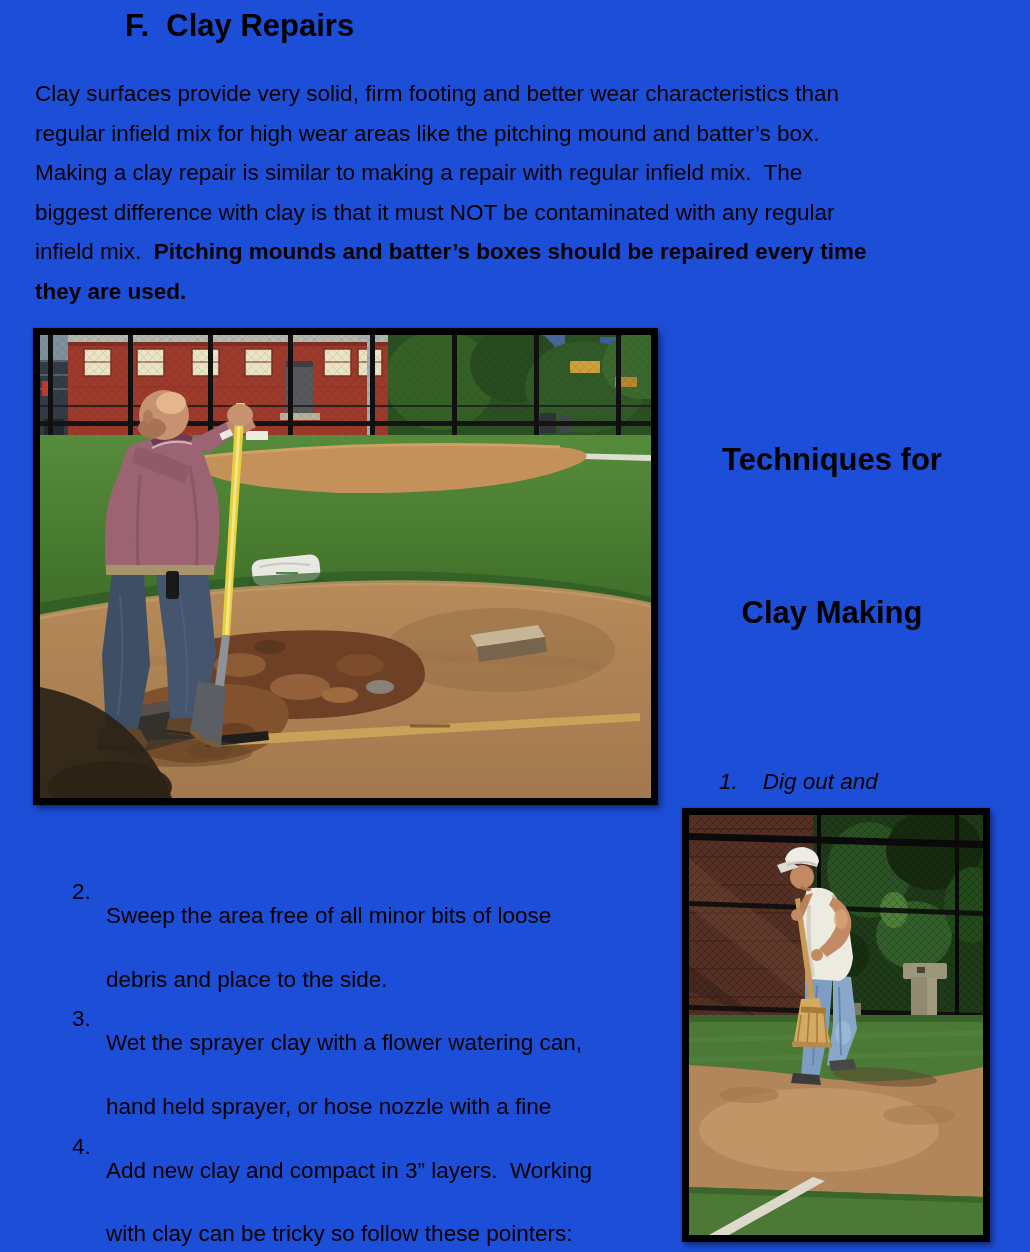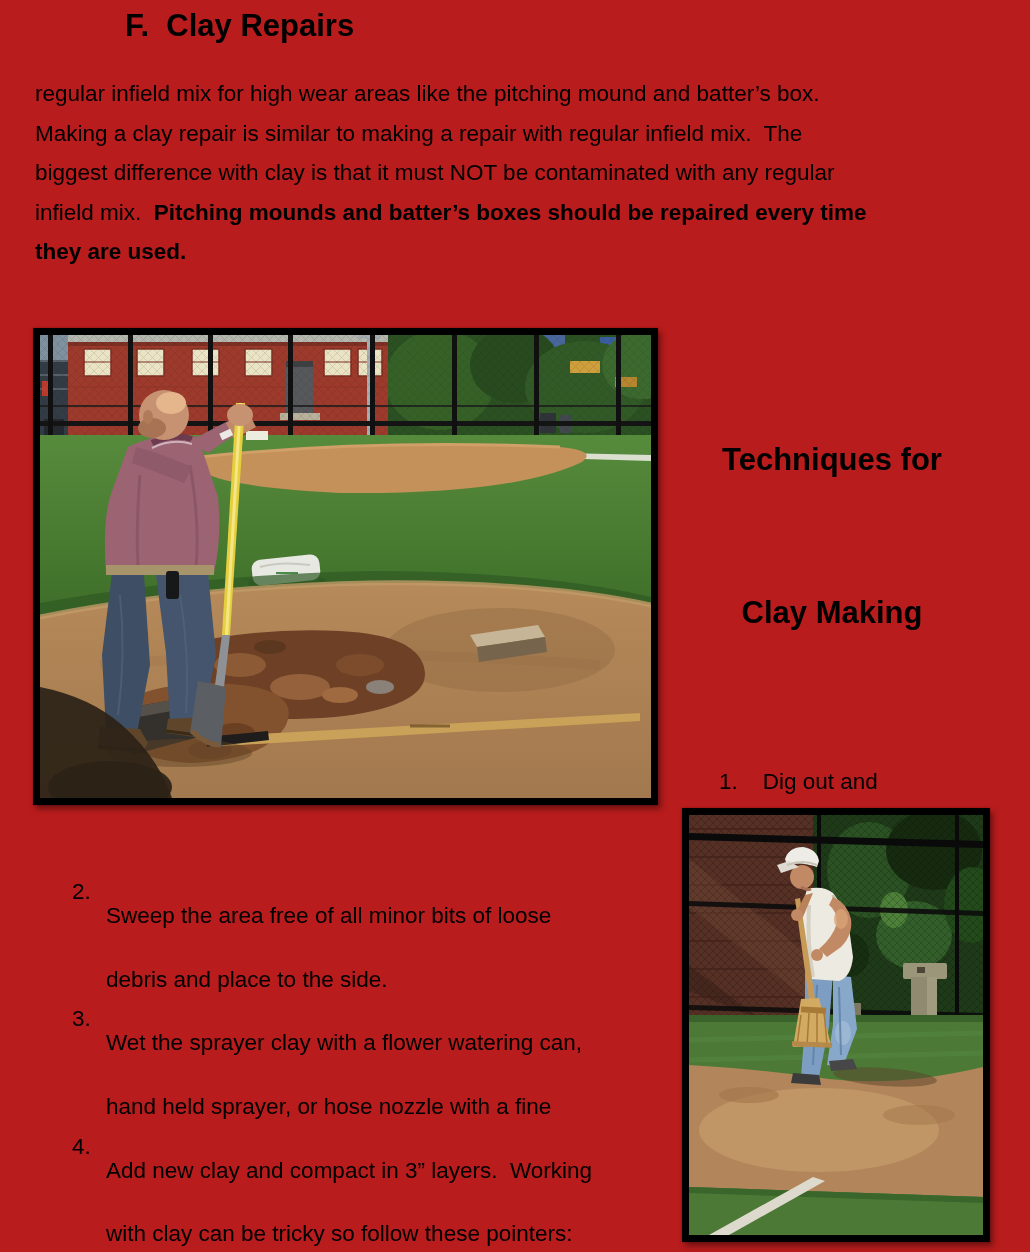--- a/index.html
+++ b/index.html
@@ -1,50 +1,51 @@
 <!DOCTYPE html>
 <html><head>
 <meta charset="utf-8">
 <style>
   * { margin:0; padding:0; box-sizing:border-box; }
   html,body { background:#ffffff; }
   body { font-family:"Liberation Sans", sans-serif; color:#000; }
-  .page { position:relative; width:1030px; height:1252px; background:#b91c1c; overflow:hidden; }
+  .page { position:relative; width:1030px; height:1252px; background:#1d4ed8; overflow:hidden; }
 
   .title { position:absolute; left:125px; top:8px; font-size:31px; font-weight:700; white-space:pre; }
 
   .intro { position:absolute; left:35px; top:74px; width:965px; font-size:22.5px; }
   .tline { white-space:pre; line-height:39.6px; height:39.6px; }
   .b { font-weight:700; }
 
   .photo { position:absolute; border:7px solid #000; background:#6b6b6b;
            box-shadow:3px 4px 6px rgba(0,0,0,.40), 0 0 2px rgba(0,0,0,.25); }
   .photo svg { display:block; width:100%; height:100%; }
   .photo1 { left:33px;  top:328px; width:625px; height:477px; }
   .photo2 { left:682px; top:808px; width:308px; height:434px; }
 
   .rightcol { position:absolute; left:686px; top:332px; width:292px; }
   .rc-heading { font-size:31px; font-weight:700; text-align:center; line-height:51px; white-space:pre; }
   .item1 { margin-top:22px; font-size:22.5px; }
-  .item1 .tline { line-height:39.9px; height:39.9px; }
+  .item1 .tline { line-height:39.9px; height:39.9px;font-style:italic; }
   .item1 .first { padding-left:33px; }
 
   .steps { position:absolute; left:72px; top:872px; width:605px; font-size:22.5px; }
   .step { display:flex; }
   .step .num { width:34px; line-height:39.7px; white-space:pre; }
   .step .body .tline { line-height:39.7px; height:39.7px;margin-top:24px; }
 </style>
 </head>
 <body>
 
 <div class="page">
 
   <div class="title">F.  Clay Repairs</div>
 
   <div class="intro" id="intro">
+      <div class="tline"><span>Clay surfaces provide very solid, firm footing and better wear characteristics than</span></div>
       <div class="tline"><span>regular infield mix for high wear areas like the pitching mound and batter’s box.</span></div>
       <div class="tline"><span>Making a clay repair is similar to making a repair with regular infield mix.  The</span></div>
       <div class="tline"><span>biggest difference with clay is that it must NOT be contaminated with any regular</span></div>
       <div class="tline"><span>infield mix.  </span><span class="b">Pitching mounds and batter’s boxes should be repaired every time</span></div>
       <div class="tline"><span class="b">they are used.</span></div>
     </div>
 
   <div class="photo photo1" role="img" aria-label="Groundskeeper leaning on a yellow-handled shovel while digging out loose clay from a pitching mound; brick building, chain-link fence and grass field behind">
     <svg viewBox="0 0 611 463" xmlns="http://www.w3.org/2000/svg">
       <defs>

